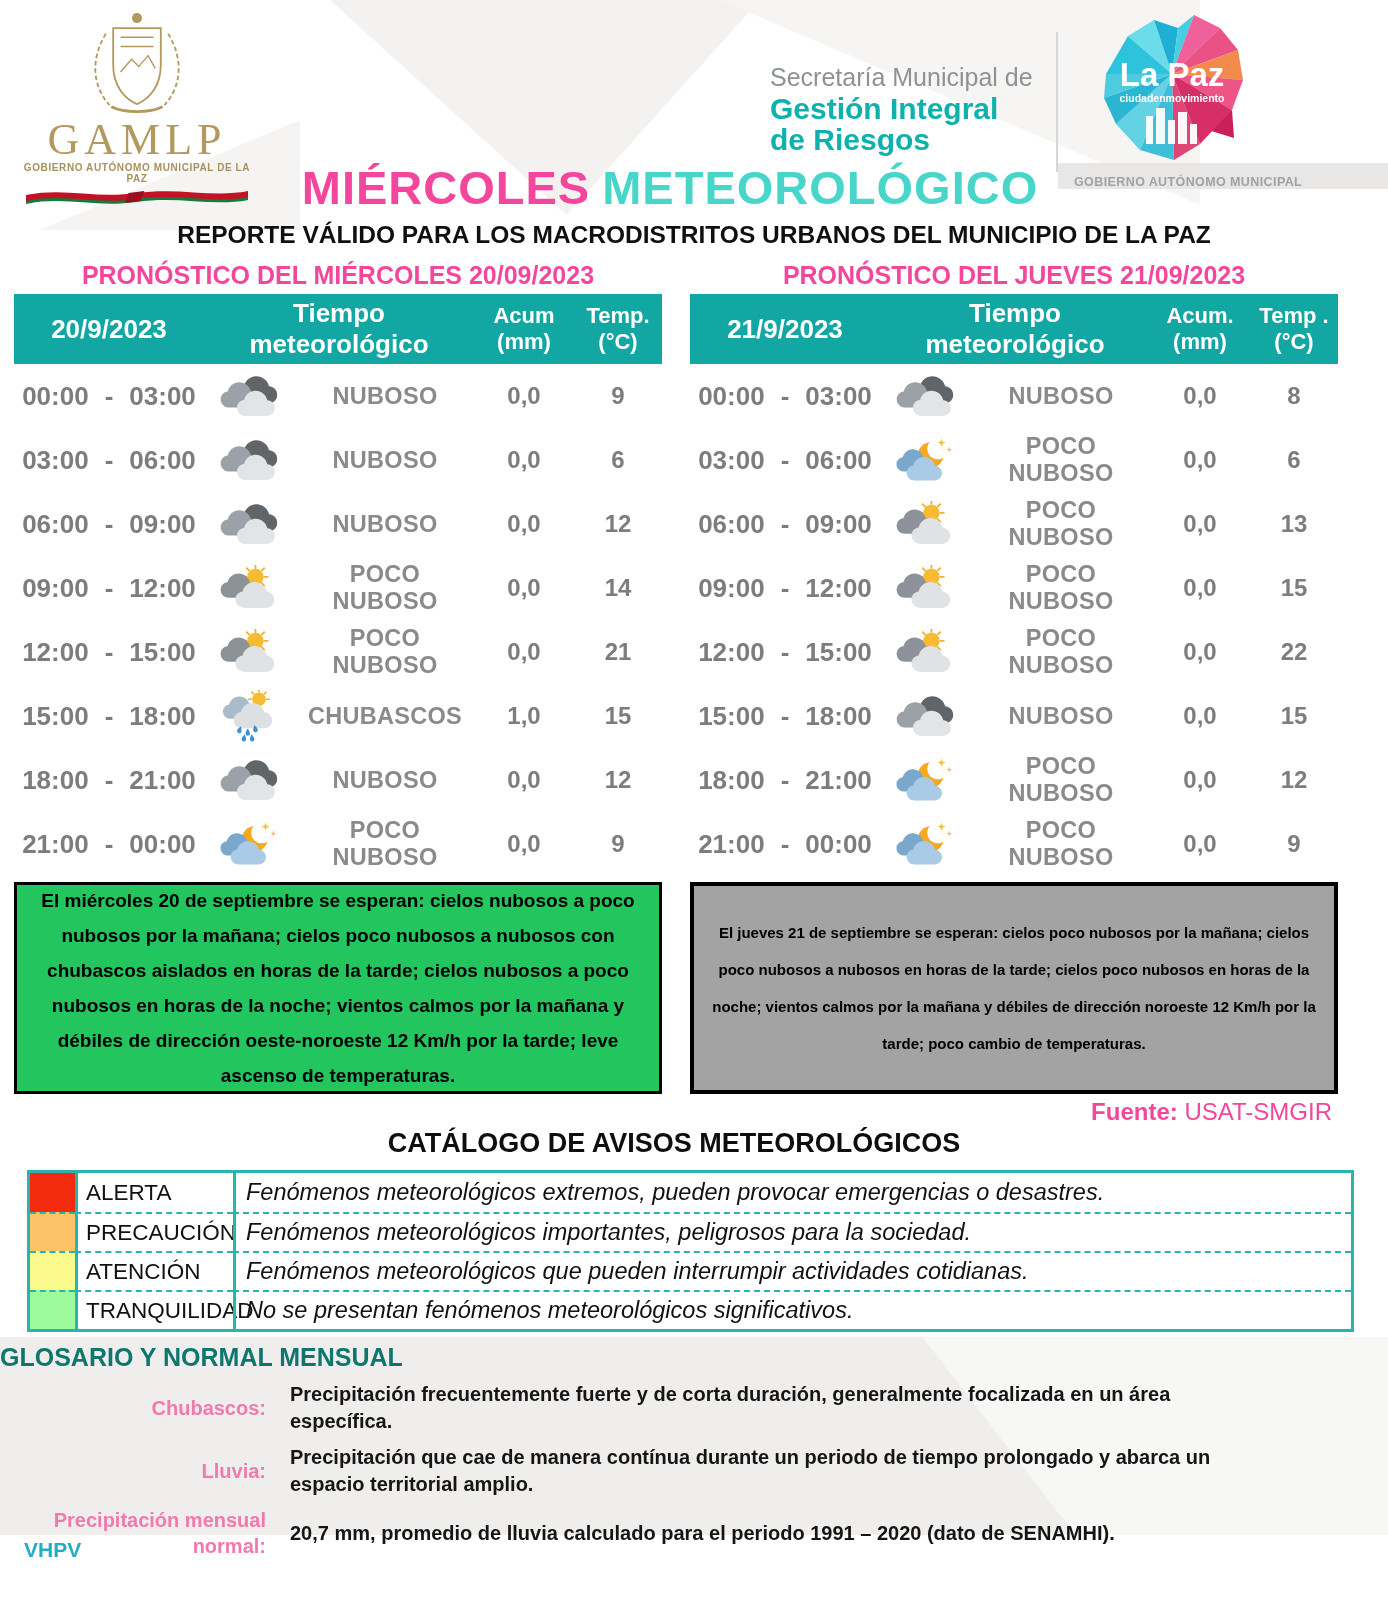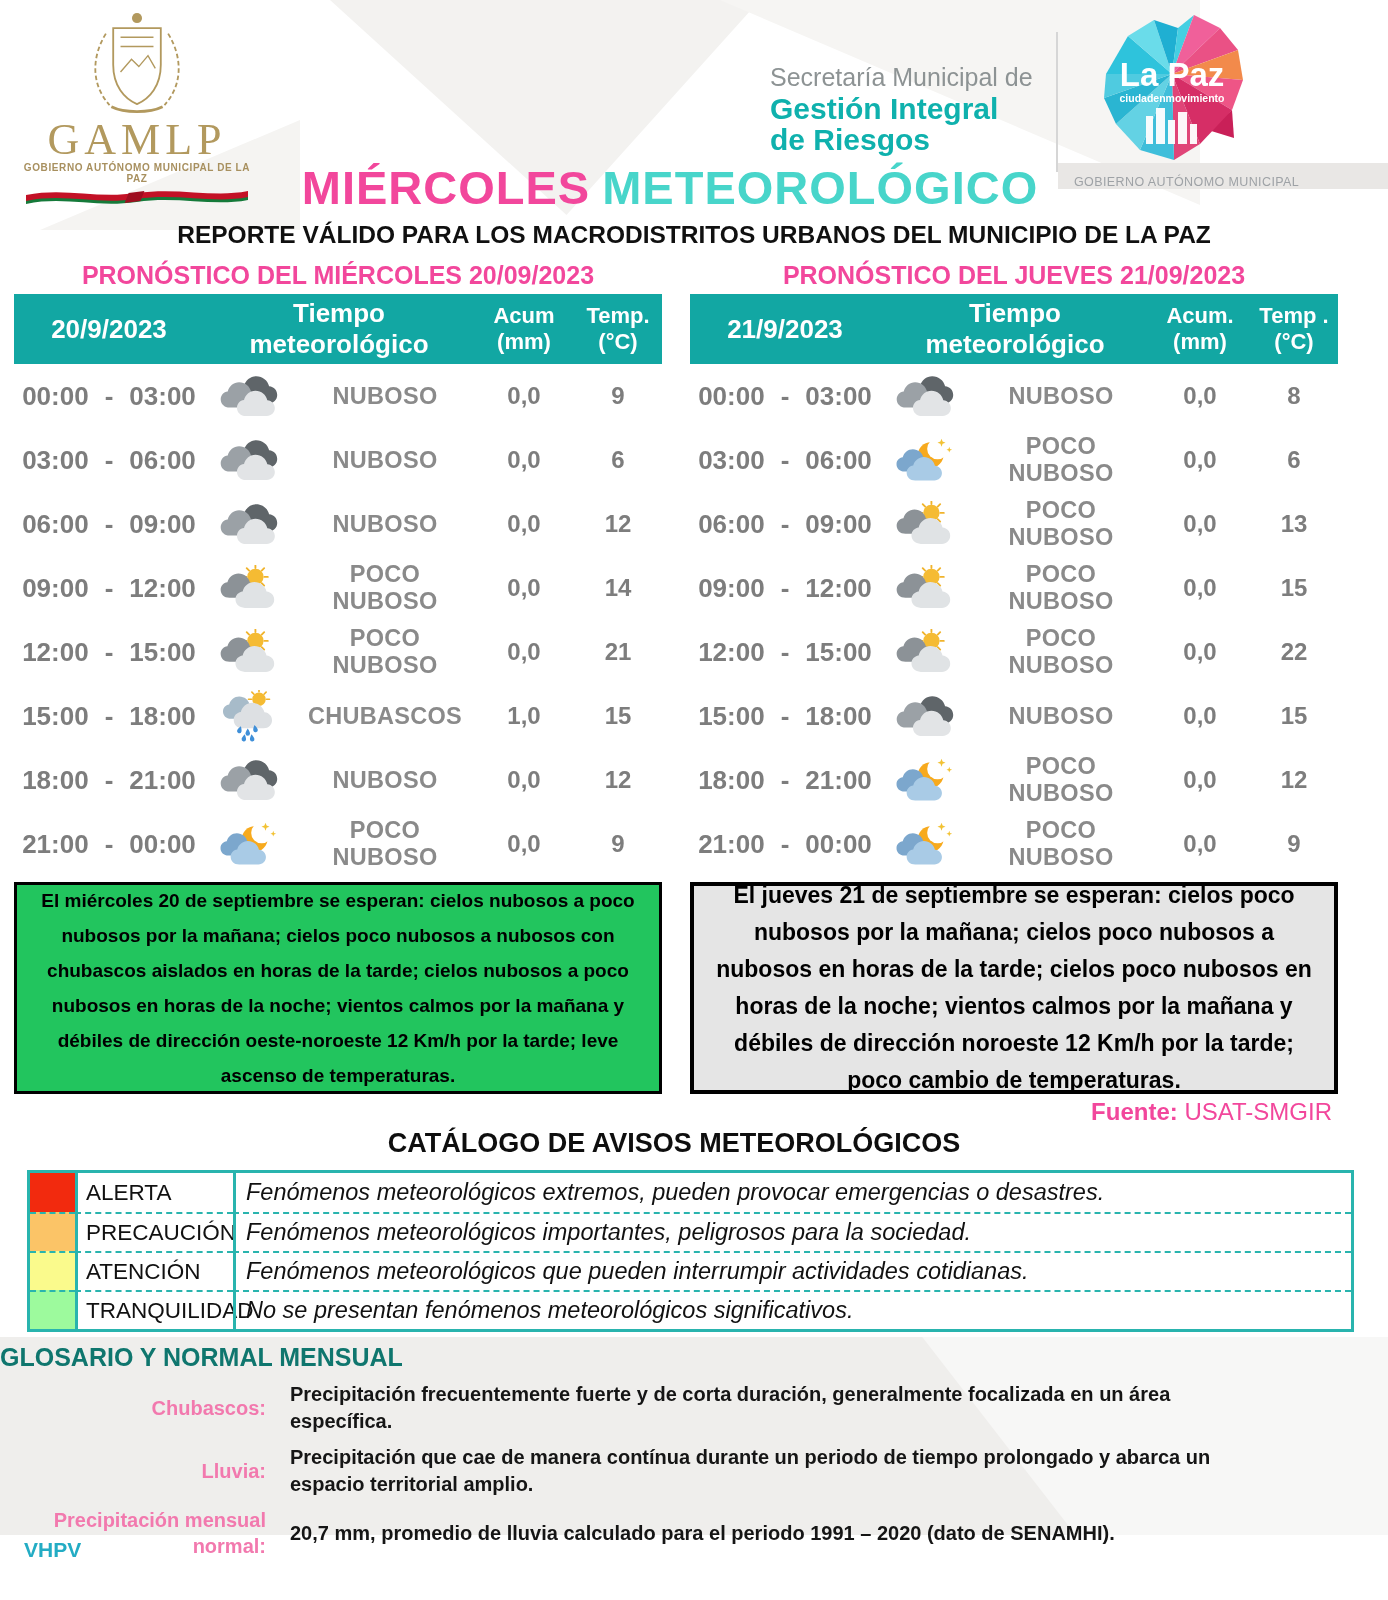--- a/index.html
+++ b/index.html
@@ -16,21 +16,21 @@
   .gamlp .ribbon{margin-top:3px;}
 
   .secretaria{left:770px;top:62px;width:290px;text-align:left;z-index:2;line-height:31px;}
   .secretaria .l1{font-size:25px;color:#8D9394;}
   .secretaria .l2,.secretaria .l3{font-size:30px;font-weight:bold;color:#0FB1AD;}
 
   .vline{left:1056px;top:32px;height:140px;border-left:2px solid #D6D6D6;z-index:2;}
 
   .lapaz-strip{left:1058px;top:163px;width:330px;height:26px;background:#E9E7E5;z-index:1;
                display:flex;align-items:center;}
-  .lapaz-strip .cap{font-size:12.5px;font-weight:normal;color:#9EA2A6;letter-spacing:.4px;padding-left:16px;margin-top:12px;}
+  .lapaz-strip .cap{font-size:12.5px;font-weight:bold;color:#9EA2A6;letter-spacing:.4px;padding-left:16px;margin-top:12px;}
   .lapaz-logo{left:1080px;top:12px;z-index:2;}
 
   
   .main-title{left:0;top:160px;width:100%;text-align:center;padding-right:48px;box-sizing:border-box;
               font-size:47px;font-weight:bold;letter-spacing:1px;z-index:2;}
   .main-title .p1{color:#F2479C;}
   .main-title .p2{color:#48D5CA;margin-left:12px;}
   .subtitle{left:0;top:221px;width:100%;text-align:center;font-size:24.5px;font-weight:bold;color:#101010;z-index:2;}
 
   
@@ -46,21 +46,21 @@
   .frow{display:grid;grid-template-columns:190px 92px 178px 100px 1fr;align-items:center;height:64px;}
   .c.time{display:flex;justify-content:center;gap:16px;font-size:26px;font-weight:bold;color:#7D7D7D;}
   .c.icon{display:flex;justify-content:center;align-items:center;}
   .c.cond{text-align:center;font-size:23.5px;font-weight:bold;color:#8A8A8A;letter-spacing:.3px;}
   .c.acum,.c.temp{text-align:center;font-size:24px;font-weight:bold;color:#7D7D7D;}
 
   .summary{margin-top:6px;height:212px;border:3px solid #000;box-sizing:border-box;
            display:flex;align-items:center;justify-content:center;text-align:center;
            font-weight:bold;color:#000;}
   .box-yellow{background:#22c55e;font-size:19px;line-height:35px;padding:4px 6px;}
-  .box-green{background:#e5e5e5;border-width:4px;font-size:23px;line-height:37px;padding:4px 12px;}
+  .box-green{background:#a3a3a3;border-width:4px;font-size:15px;line-height:37px;padding:4px 12px;}
 
   
   .fuente{right:56px;top:1098px;font-size:24px;color:#F2479C;z-index:2;}
   .fuente .f-label{font-weight:bold;}
   .catalog-title{left:0;top:1128px;width:100%;text-align:center;font-size:27px;font-weight:bold;
                  color:#0E0E0E;z-index:2;padding-right:40px;box-sizing:border-box;}
   .catalog{left:27px;top:1170px;width:1327px;border:3px solid #29B4AE;box-sizing:border-box;
            z-index:2;background:#fff;}
   .crow{display:grid;grid-template-columns:45px 158px 1fr;min-height:39px;}
   .crow.sep > div{border-top:2px dashed #29B4AE;}

